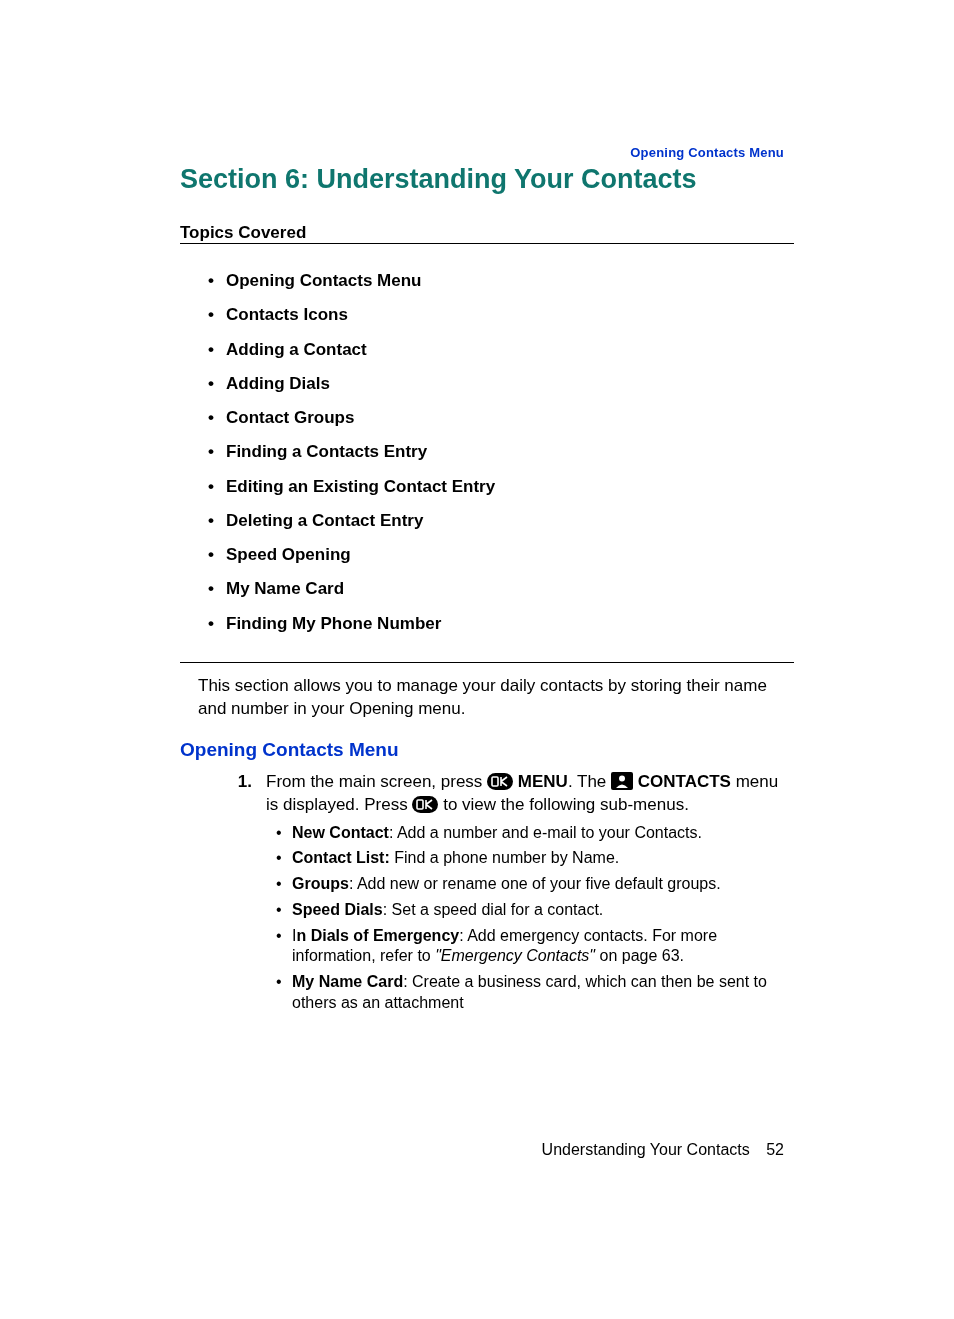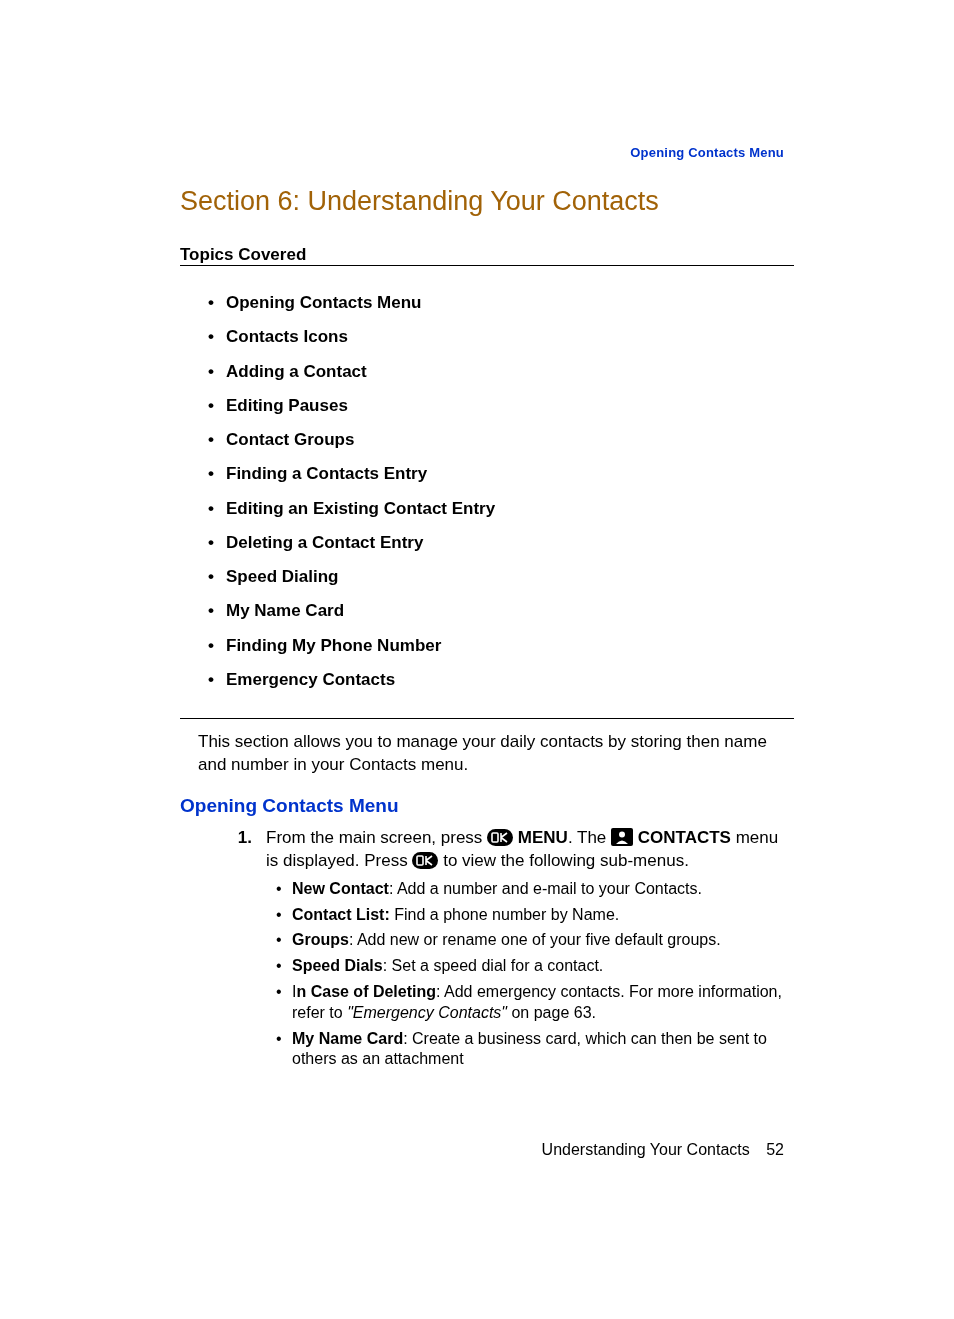--- a/index.html
+++ b/index.html
@@ -20,24 +20,24 @@
     position: absolute;
     top: 145px;
     right: 170px;
     color: #0033cc;
     font-weight: 900;
     font-size: 13px;
     font-family: Arial, Helvetica, sans-serif;
     letter-spacing: 0.2px;
   }
   .section-title {
-    color: #a16207;
-    font-weight: 400;
+    color: #0f766e;
+    font-weight: 700;
     font-size: 27px;
-    margin-top: 46px;
+    margin-top: 24px;
     margin-bottom: 28px;
     font-family: Arial, Helvetica, sans-serif;
   }
   .topics-label {
     font-weight: 900;
     font-size: 17px;
     font-family: Arial, Helvetica, sans-serif;
   }
   .topics-rule {
     border: none;
@@ -161,34 +161,33 @@
 
   <div class="section-title">Section 6: Understanding Your Contacts</div>
 
   <div class="topics-label">Topics Covered</div>
   <hr class="topics-rule">
 
   <ul class="topics-list">
     <li>Opening Contacts Menu</li>
     <li>Contacts Icons</li>
     <li>Adding a Contact</li>
-    <li>Editing Pauses</li>
+    <li>Adding Dials</li>
     <li>Contact Groups</li>
     <li>Finding a Contacts Entry</li>
     <li>Editing an Existing Contact Entry</li>
     <li>Deleting a Contact Entry</li>
-    <li>Speed Dialing</li>
+    <li>Speed Opening</li>
     <li>My Name Card</li>
     <li>Finding My Phone Number</li>
-    <li>Emergency Contacts</li>
   </ul>
 
   <hr class="mid-rule">
 
-  <p class="intro-para">This section allows you to manage your daily contacts by storing then name and number in your Contacts menu.</p>
+  <p class="intro-para">This section allows you to manage your daily contacts by storing their name and number in your Opening menu.</p>
 
   <div class="subheading">Opening Contacts Menu</div>
 
 
   <div class="step-row">
     <div class="step-num">1.</div>
     <div class="step-text">
       <span>From the main screen, press </span>
       <span class="ok-icon">
         <svg width="26" height="17" viewBox="0 0 26 17">
@@ -215,21 +214,21 @@
       </span>
       <span> to view the following sub-menus.</span>
     </div>
   </div>
 
   <ul class="sub-list">
     <li><span class="bold">New Contact</span><span>: Add a number and e-mail to your Contacts.</span></li>
     <li><span class="bold">Contact List:</span><span> Find a phone number by Name.</span></li>
     <li><span class="bold">Groups</span><span>: Add new or rename one of your five default groups.</span></li>
     <li><span class="bold">Speed Dials</span><span>: Set a speed dial for a contact.</span></li>
-    <li><span>I</span><span class="bold">n Case of Deleting</span><span>: Add emergency contacts. For more information, refer to </span><span class="italic">"Emergency Contacts"</span><span>  on page 63.</span></li>
+    <li><span>I</span><span class="bold">n Dials of Emergency</span><span>: Add emergency contacts. For more information, refer to </span><span class="italic">"Emergency Contacts"</span><span>  on page 63.</span></li>
     <li><span class="bold">My Name Card</span><span>: Create a business card, which can then be sent to others as an attachment</span></li>
   </ul>
 
   <div class="footer">
     <span>Understanding Your Contacts</span>
     <span class="pagenum">52</span>
   </div>
 
 </div>
 

